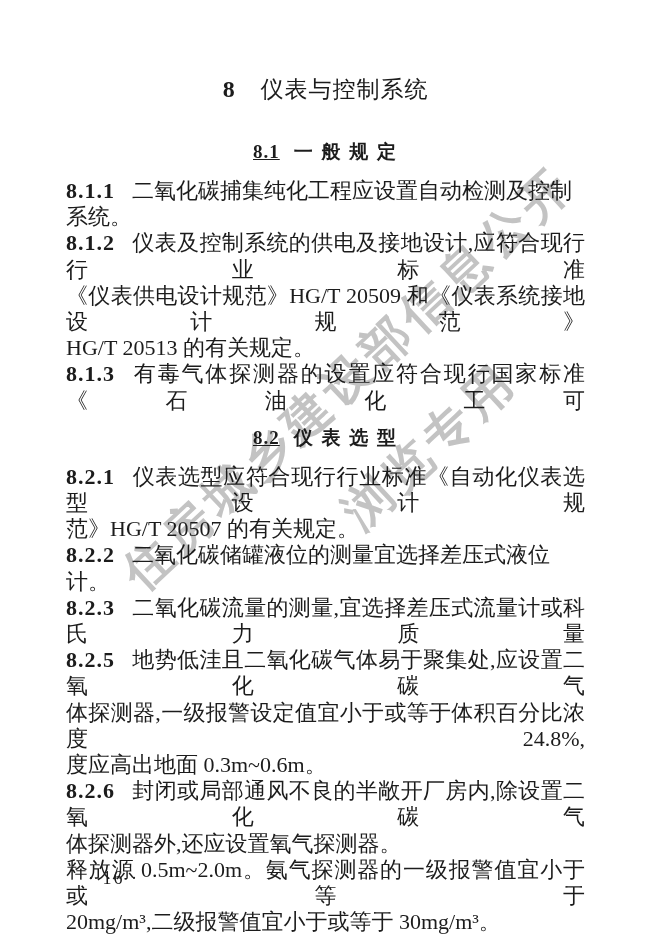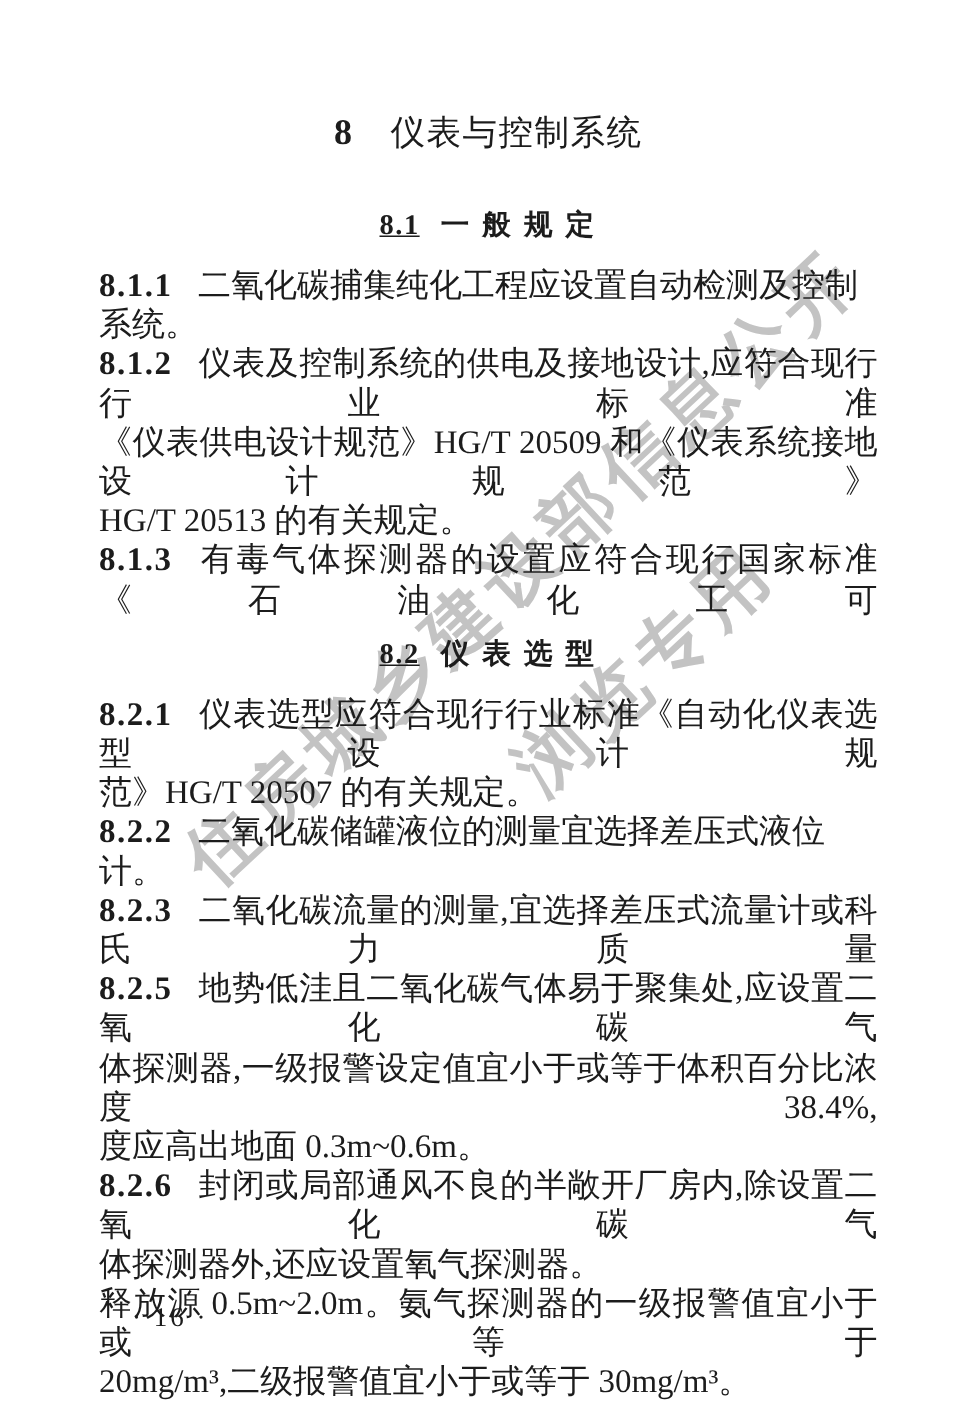--- a/index.html
+++ b/index.html
@@ -89,21 +89,21 @@
         <div class="line just"><span class="clause-num">8.1.2</span><span class="gap"></span><span>仪表及控制系统的供电及接地设计,应符合现行行业标准</span></div>
         <div class="line just"><span>《仪表供电设计规范》HG/T 20509 和《仪表系统接地设计规范》</span></div>
         <div class="line"><span>HG/T 20513 的有关规定。</span></div>
         <div class="line just"><span class="clause-num">8.1.3</span><span class="gap"></span><span>有毒气体探测器的设置应符合现行国家标准《石油化工可</span></div>
         <h2 class="section-heading"><span class="section-number">8.2</span><span class="section-title">仪 表 选 型</span></h2>
         <div class="line just"><span class="clause-num">8.2.1</span><span class="gap"></span><span>仪表选型应符合现行行业标准《自动化仪表选型设计规</span></div>
         <div class="line"><span>范》HG/T 20507 的有关规定。</span></div>
         <div class="line"><span class="clause-num">8.2.2</span><span class="gap"></span><span>二氧化碳储罐液位的测量宜选择差压式液位计。</span></div>
         <div class="line just"><span class="clause-num">8.2.3</span><span class="gap"></span><span>二氧化碳流量的测量,宜选择差压式流量计或科氏力质量</span></div>
         <div class="line just"><span class="clause-num">8.2.5</span><span class="gap"></span><span>地势低洼且二氧化碳气体易于聚集处,应设置二氧化碳气</span></div>
-        <div class="line just"><span>体探测器,一级报警设定值宜小于或等于体积百分比浓度 38.4%,</span></div>
+        <div class="line just"><span>体探测器,一级报警设定值宜小于或等于体积百分比浓度 24.8%,</span></div>
         <div class="line"><span>度应高出地面 0.3m~0.6m。</span></div>
         <div class="line just"><span class="clause-num">8.2.6</span><span class="gap"></span><span>封闭或局部通风不良的半敞开厂房内,除设置二氧化碳气</span></div>
         <div class="line"><span>体探测器外,还应设置氧气探测器。</span></div>
         <div class="line just"><span>释放源 0.5m~2.0m。氨气探测器的一级报警值宜小于或等于</span></div>
         <div class="line"><span>20mg/m³,二级报警值宜小于或等于 30mg/m³。</span></div>
       </div>
   </div>
 
   <div class="page-number">· 16 ·</div>
 

